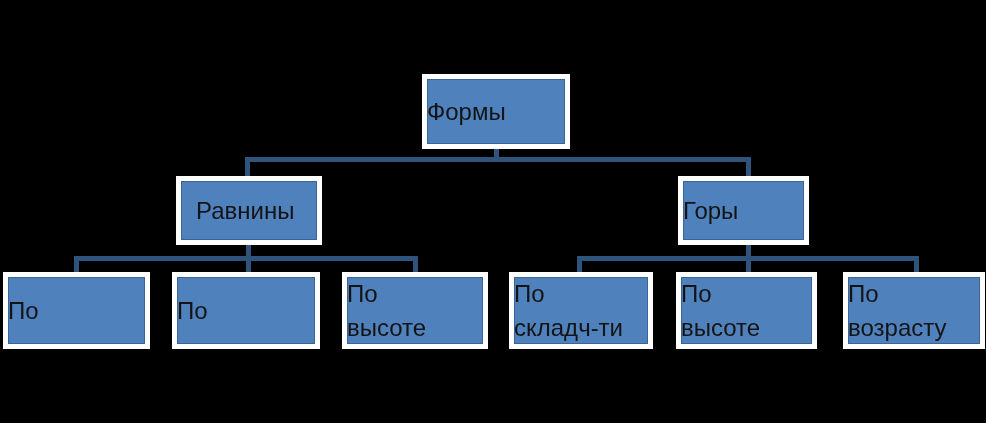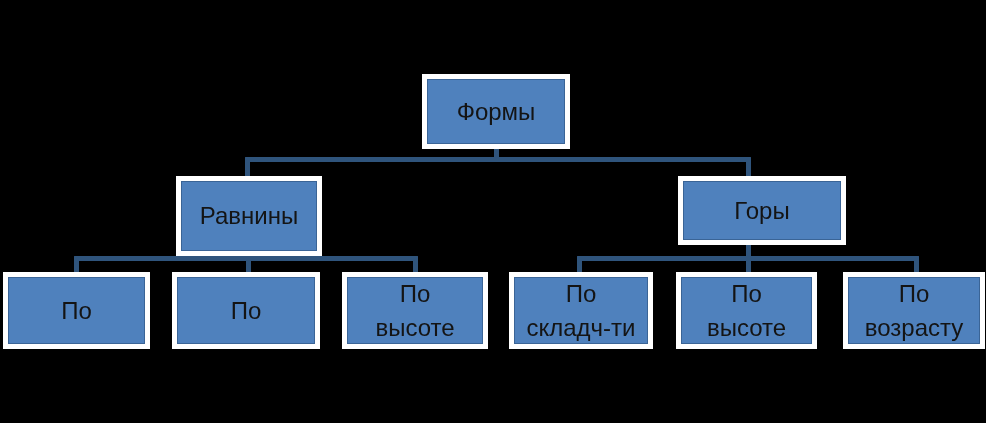--- a/index.html
+++ b/index.html
@@ -23,41 +23,41 @@
     overflow:hidden;
   }
   .node{
     position:absolute;
     box-sizing:border-box;
     background:var(--node-fill);
     border:5px solid var(--node-border);
     box-shadow:inset 0 0 0 1px var(--node-inner-line);
     display:flex;
     flex-direction:column;
-    align-items:center;
+    align-items:flex-start;
     justify-content:center;
     color:var(--text);
     font-size:24px;
     text-align:center;
     z-index:2;
   }
   .node .line{
     line-height:34px;
     white-space:nowrap;
   }
   .conn{
     position:absolute;
     background:var(--connector);
     border-radius:1px;
     z-index:1;
   }
   
   #n-root    {left:422px; top:74px;  width:148px; height:75px;}
-  #n-ravniny {left:176px; top:176px; width:146px; height:80px;}
-  #n-gory    {left:678px; top:176px; width:168px; height:69px;}
+  #n-ravniny {left:176px; top:176px; width:146px; height:69px;padding-left:15px;}
+  #n-gory    {left:678px; top:176px; width:131px; height:69px;}
   #n-leaf1   {left:3px;   top:272px; width:147px; height:77px;}
   #n-leaf2   {left:172px; top:272px; width:148px; height:77px;}
   #n-leaf3   {left:342px; top:272px; width:146px; height:77px;}
   #n-leaf4   {left:509px; top:272px; width:144px; height:77px;}
   #n-leaf5   {left:676px; top:272px; width:141px; height:77px;}
   #n-leaf6   {left:843px; top:272px; width:142px; height:77px;}
   
   #c1-stub  {left:494px; top:147px; width:5px;   height:15px;}
   #c1-rail  {left:245px; top:157px; width:506px; height:5px;}
   #c1-dropL {left:245px; top:157px; width:5px;   height:20px;}

